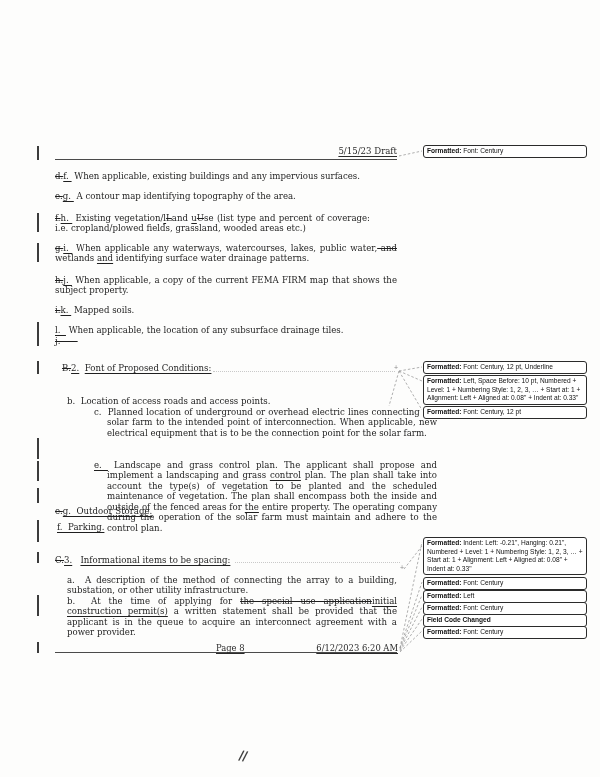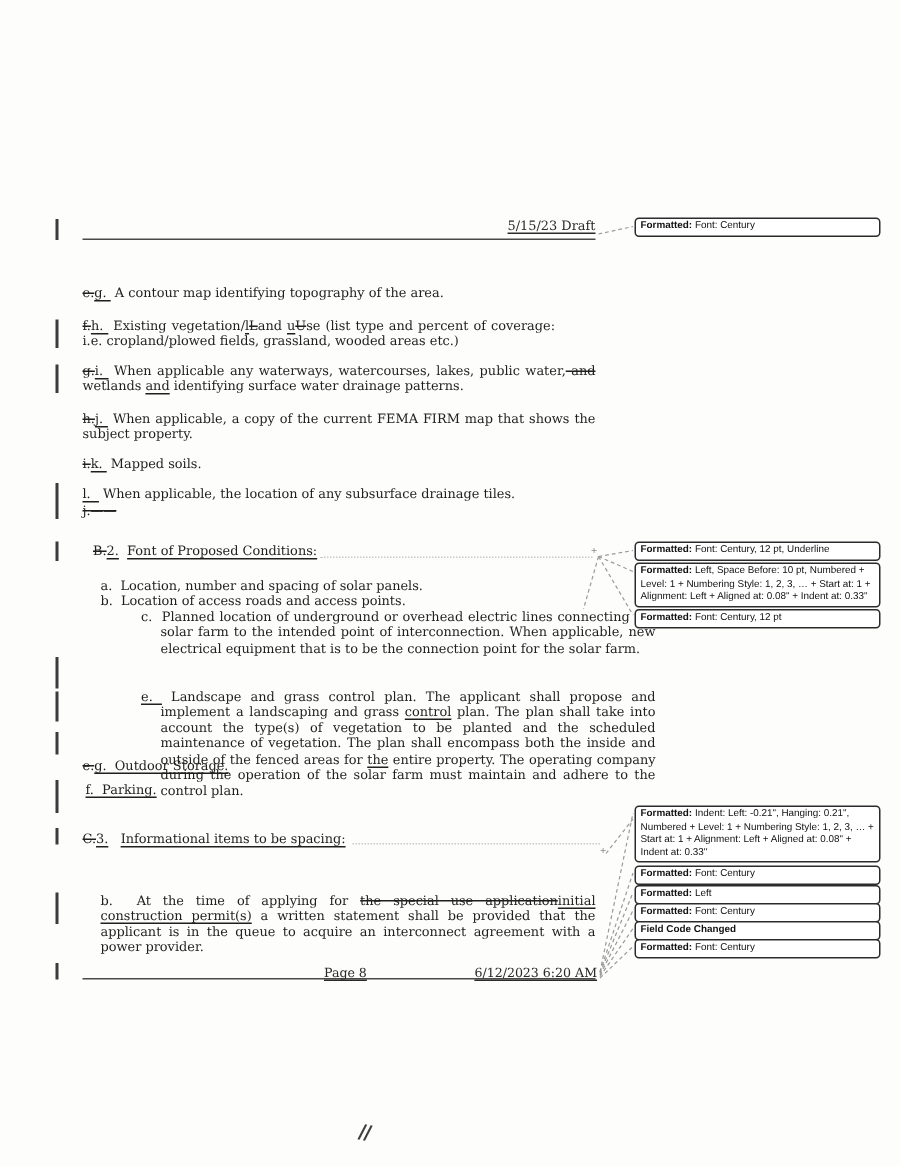--- a/index.html
+++ b/index.html
@@ -51,41 +51,42 @@
   <div class="cbar" style="top:461px;height:20px"></div>
   <div class="cbar" style="top:488px;height:15px"></div>
   <div class="cbar" style="top:520px;height:22px"></div>
   <div class="cbar" style="top:552px;height:11px"></div>
   <div class="cbar" style="top:595px;height:21px"></div>
   <div class="cbar" style="top:642px;height:11px"></div>
 
   <div class="rule" style="left:55px;top:159px;width:342px"></div>
   <div class="hdr-text">5/15/23 Draft</div>
 
+  <div class="par" style="left:55px;top:171px;width:342px"><span class="seg-d">d.</span><span class="seg-i">f.&nbsp;</span><span class="seg-n">&nbsp;When applicable, existing buildings and any impervious surfaces.</span></div>
   <div class="par" style="left:55px;top:191px;width:342px"><span class="seg-d">e.</span><span class="seg-i">g.&nbsp;</span><span class="seg-n">&nbsp;A contour map identifying topography of the area.</span></div>
   <div class="par" style="left:55px;top:213px;width:315px"><span class="seg-d">f.</span><span class="seg-i">h.&nbsp;</span><span class="seg-n">&nbsp;Existing vegetation/</span><span class="seg-i">l</span><span class="seg-d">L</span><span class="seg-n">and </span><span class="seg-i">u</span><span class="seg-d">U</span><span class="seg-n">se (list type and percent of coverage: i.e. cropland/plowed fields, grassland, wooded areas etc.)</span></div>
   <div class="par" style="left:55px;top:243px;width:342px"><span class="seg-d">g.</span><span class="seg-i">i.&nbsp;</span><span class="seg-n">&nbsp;When applicable any waterways, watercourses, lakes, public water,</span><span class="seg-d">&nbsp;and</span><span class="seg-n"> wetlands </span><span class="seg-i">and</span><span class="seg-n"> identifying surface water drainage patterns.</span></div>
   <div class="par" style="left:55px;top:275px;width:342px"><span class="seg-d">h.</span><span class="seg-i">j.&nbsp;</span><span class="seg-n">&nbsp;When applicable, a copy of the current FEMA FIRM map that shows the subject property.</span></div>
   <div class="par" style="left:55px;top:305px;width:342px"><span class="seg-d">i.</span><span class="seg-i">k.&nbsp;</span><span class="seg-n">&nbsp;Mapped soils.</span></div>
   <div class="par" style="left:55px;top:325px;width:342px"><span class="seg-i">l.&nbsp;&nbsp;</span><span class="seg-n">&nbsp;When applicable, the location of any subsurface drainage tiles.</span></div>
   <div class="par" style="left:55px;top:336px;width:342px"><span class="seg-d">j.——</span></div>
 
   <div class="par nj" style="left:62px;top:363px;width:340px"><span class="seg-d">B.</span><span class="seg-i">2.</span><span class="seg-n">&nbsp;&nbsp;</span><span class="seg-u">Font of Proposed Conditions:</span></div>
   <div class="leader" style="left:213px;top:371px;width:182px"></div>
 
-  <div class="par" style="left:67px;top:386px;width:330px"><span class="seg-n">a.&nbsp;&nbsp;Location, number and spacing of solar panels.</span></div>
   <div class="par" style="left:67px;top:396px;width:330px"><span class="seg-n">b.&nbsp;&nbsp;Location of access roads and access points.</span></div>
   <div class="par hang" style="left:67px;top:407px;width:330px"><span class="seg-n">c.&nbsp;&nbsp;Planned location of underground or overhead electric lines connecting the solar farm to the intended point of interconnection. When applicable, new electrical equipment that is to be the connection point for the solar farm.</span></div>
   <div class="par hang" style="left:67px;top:460px;width:330px"><span class="seg-i">e.&nbsp;</span><span class="seg-n">&nbsp;Landscape and grass control plan. The applicant shall propose and implement a landscaping and grass </span><span class="seg-i">control</span><span class="seg-n"> plan. The plan shall take into account the type(s) of vegetation to be planted and the scheduled maintenance of vegetation. The plan shall encompass both the inside and outside of the fenced areas for </span><span class="seg-i">the</span><span class="seg-n"> entire property. The operating company during the operation of the solar farm must maintain and adhere to the control plan.</span></div>
   <div class="par nj" style="left:57px;top:522px;width:330px"><span class="seg-i">f.&nbsp;&nbsp;Parking.</span></div>
   <div class="par nj" style="left:55px;top:506px;width:330px"><span class="seg-d">e.</span><span class="seg-i">g.&nbsp;&nbsp;Outdoor Storage.</span></div>
 
   <div class="par nj" style="left:55px;top:555px;width:345px"><span class="seg-d">C.</span><span class="seg-i">3.</span><span class="seg-n">&nbsp;&nbsp;&nbsp;</span><span class="seg-u">Informational items to be spacing:</span></div>
   <div class="leader" style="left:235px;top:562px;width:165px"></div>
 
+  <div class="par" style="left:67px;top:575px;width:330px"><span class="seg-n">a.&nbsp;&nbsp;A description of the method of connecting the array to a building, substation, or other utility infrastructure.</span></div>
   <div class="par" style="left:67px;top:596px;width:330px"><span class="seg-n">b.&nbsp;&nbsp;At the time of applying for </span><span class="seg-d">the special use application</span><span class="seg-i">initial construction permit(s)</span><span class="seg-n"> a written statement shall be provided that the applicant is in the queue to acquire an interconnect agreement with a power provider.</span></div>
 
   <div class="rule" style="left:55px;top:652px;width:342px"></div>
   <div class="ftr-text" style="left:216px;top:643px">Page 8</div>
   <div class="ftr-text" style="right:202px;top:643px">6/12/2023 6:20 AM</div>
 
   <div class="pen-mark">//</div>
 </div>
 
 <svg class="connectors">

